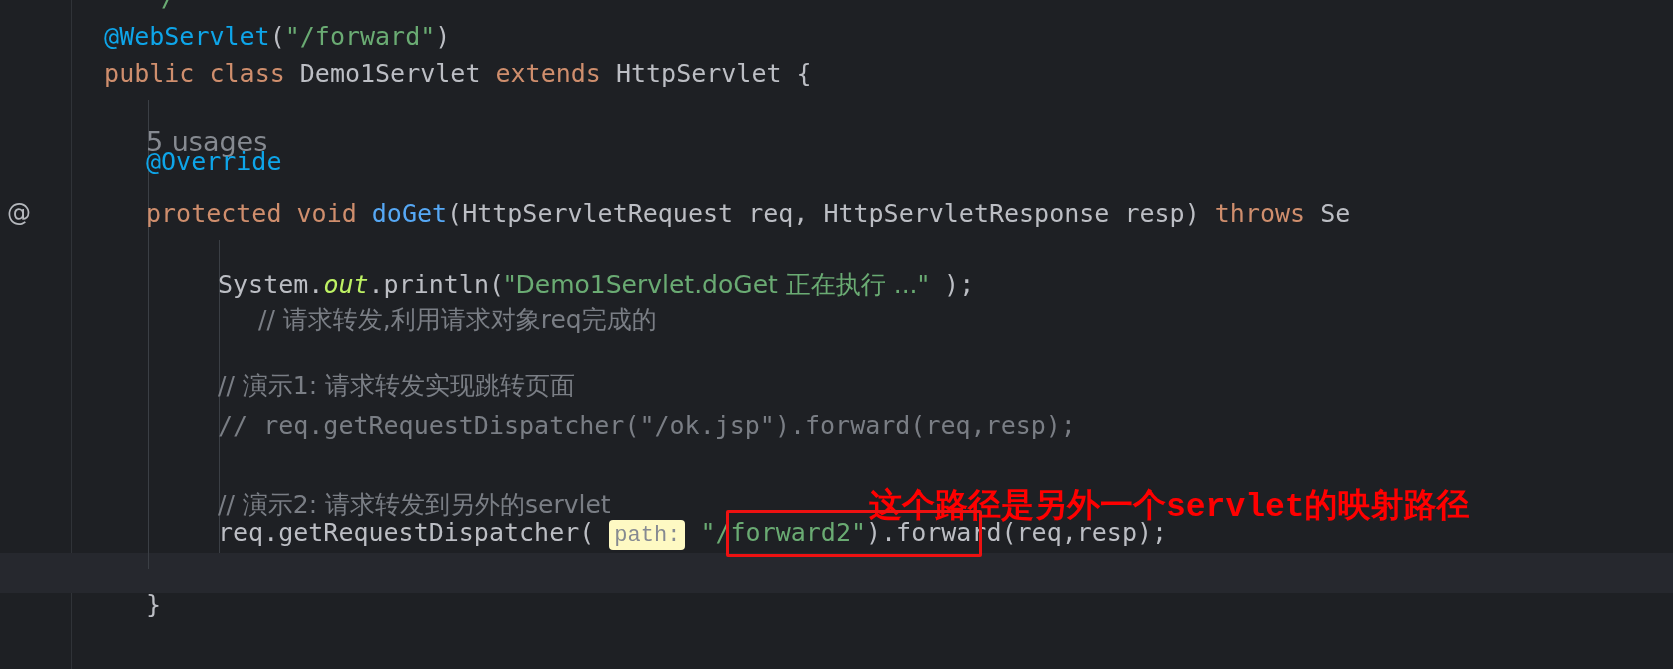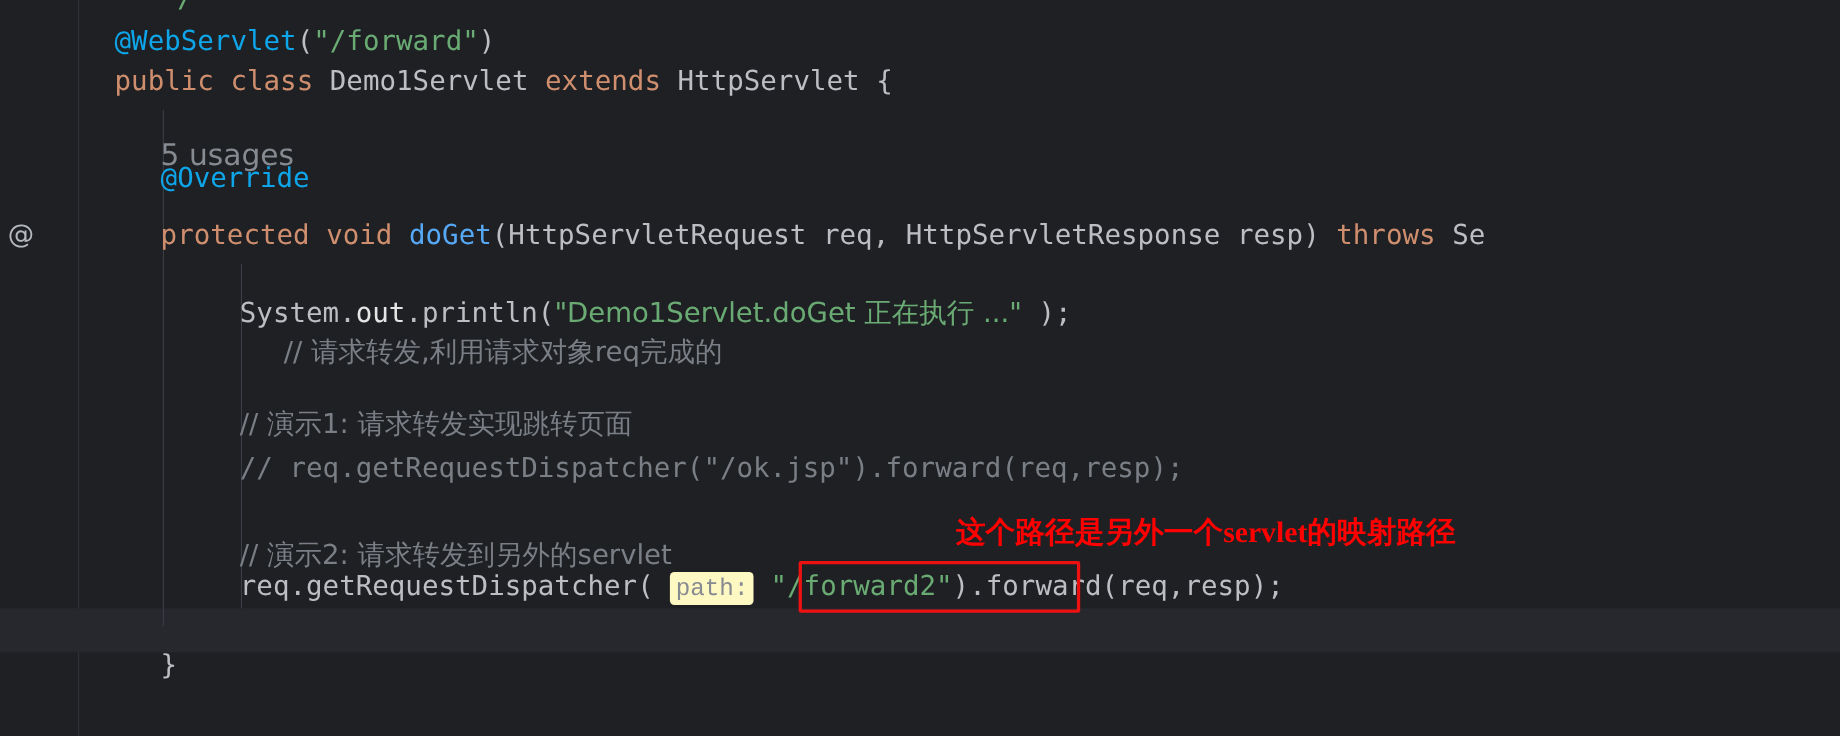--- a/index.html
+++ b/index.html
@@ -69,44 +69,45 @@
     height: 40px;
     background: #26282e;
   }
 
   
   .kw      { color: #cf8e6d; }          
   .anno    { color: #0ea5e9; }          
   .str     { color: #6aab73; }          
   .ident   { color: #bcbec4; }          
   .method  { color: #56a8f5; }          
-  .field   { color: #e5e5e5; }  
+  .field   { color: #bef264; font-style: italic; }  
   .comment { color: #7a7e85; }          
   .usages  { color: #868a91; font-family: "DejaVu Sans", sans-serif; font-size: 27px; }
   .punct   { color: #bcbec4; }
 
   
   .hint {
     background: #fef9c3;
     color: #868a91;
     border-radius: 4px;
     padding: 3px 5px 2px 5px;
     font-size: 22px;
     font-family: Liberation Mono, monospace;
   }
 
   
   .annot-text {
     position: absolute;
     color: #ff0000;
     font-weight: bold;
-    font-size: 27px;
+    font-size: 33px;
     line-height: 32px;
     white-space: pre;
-    font-family: Liberation Serif, serif;
+    font-family: Liberation Mono, monospace;
+    margin-top: 24px;
   }
   .annot-box {
     position: absolute;
     border: 3px solid #ee1111;
     border-radius: 2px;
     box-sizing: border-box;
   }
 
   
   .cjk { font-family: "DejaVu Sans", "Liberation Sans", sans-serif; }

